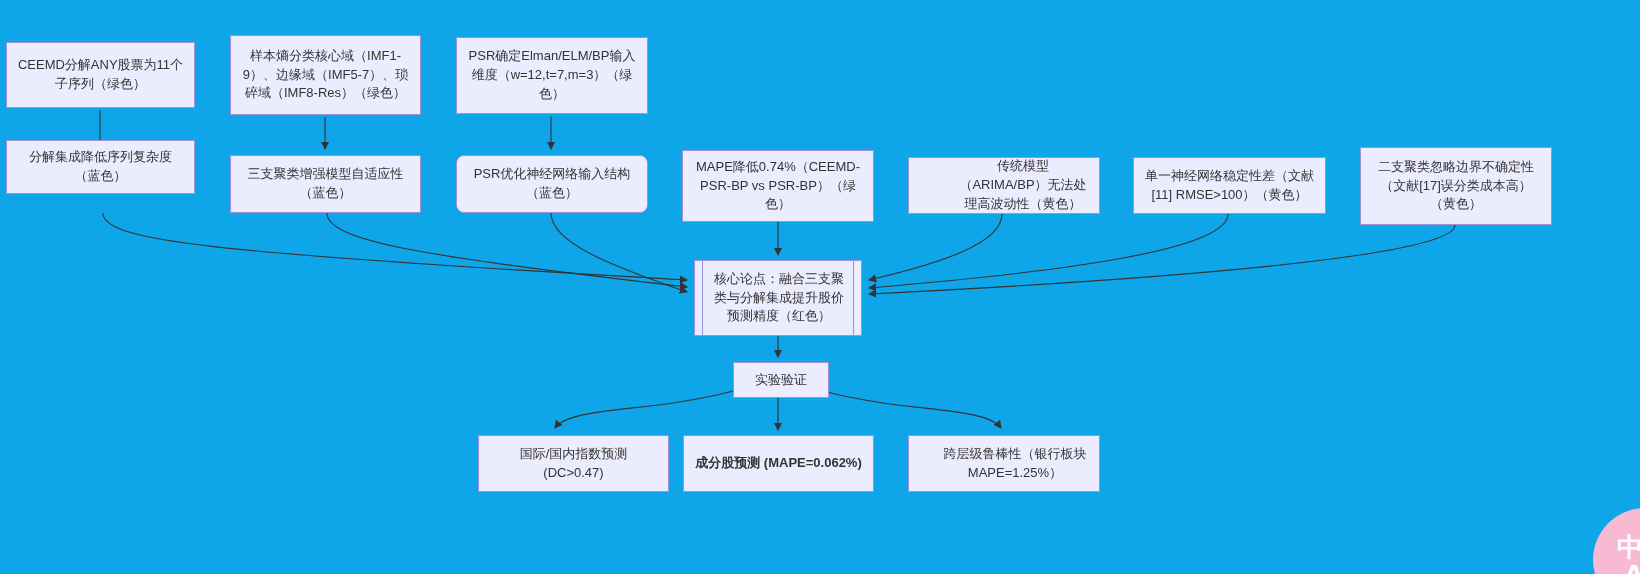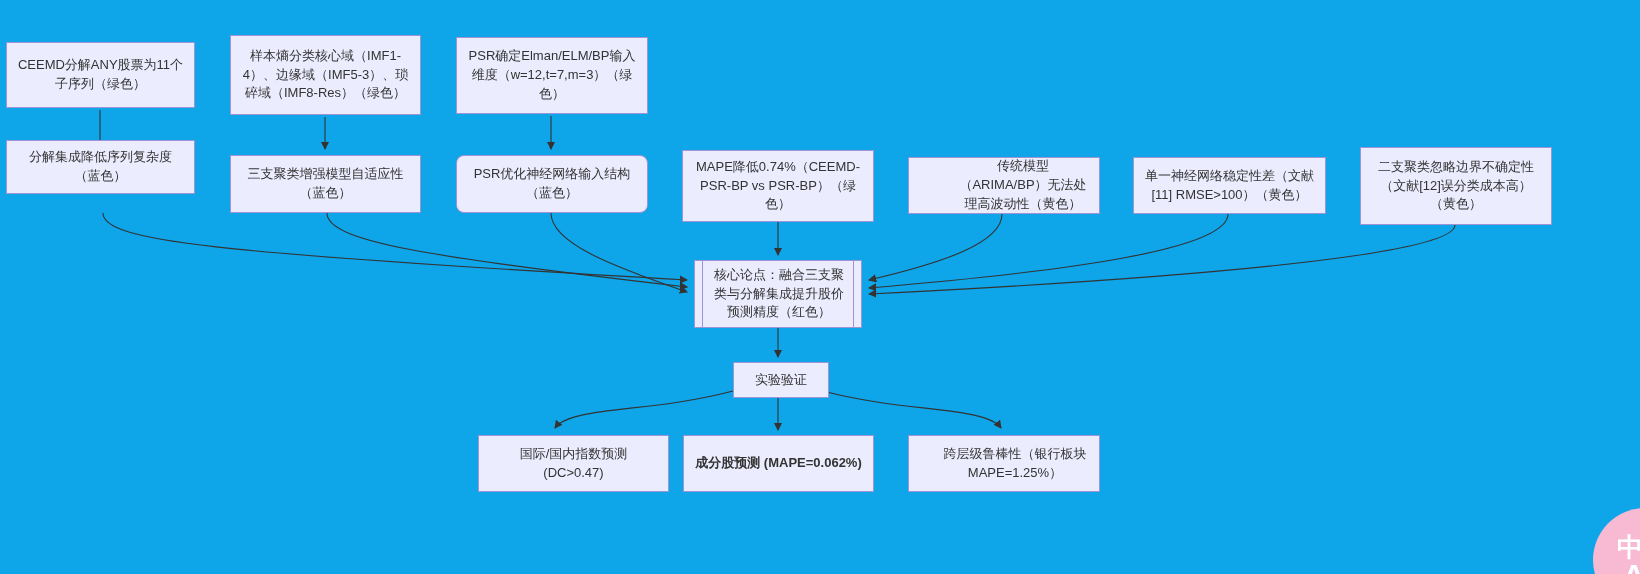--- a/index.html
+++ b/index.html
@@ -91,39 +91,39 @@
       <path d="M778,328 L778,357" marker-end="url(#arrow)"></path>
 
       <path d="M733,391 C650,413 571,406 555,428" marker-end="url(#arrow)"></path>
       <path d="M778,398 L778,430" marker-end="url(#arrow)"></path>
       <path d="M823,391 C906,413 985,406 1001,428" marker-end="url(#arrow)"></path>
     </g>
   </svg>
 
   <div class="node" style="left:6px; top:42px; width:189px; height:66px;">CEEMD分解ANY股票为11个子序列（绿色）</div>
 
-  <div class="node" style="left:230px; top:35px; width:191px; height:80px;">样本熵分类核心域（IMF1-4）、边缘域（IMF5-3）、琐碎域（IMF8-Res）（绿色）</div>
+  <div class="node" style="left:230px; top:35px; width:191px; height:80px;">样本熵分类核心域（IMF1-9）、边缘域（IMF5-7）、琐碎域（IMF8-Res）（绿色）</div>
 
   <div class="node" style="left:456px; top:37px; width:192px; height:77px;">PSR确定Elman/ELM/BP输入维度（w=12,t=7,m=3）（绿色）</div>
 
   <div class="node" style="left:6px; top:140px; width:189px; height:54px;">分解集成降低序列复杂度（蓝色）</div>
 
   <div class="node" style="left:230px; top:155px; width:191px; height:58px;">三支聚类增强模型自适应性（蓝色）</div>
 
   <div class="node" style="left:456px; top:155px; width:192px; height:58px;border-radius:8px;">PSR优化神经网络输入结构（蓝色）</div>
 
   <div class="node" style="left:682px; top:150px; width:192px; height:72px;">MAPE降低0.74%（CEEMD-PSR-BP vs PSR-BP）（绿色）</div>
 
   <div class="node" style="left:908px; top:157px; width:192px; height:57px;padding-left:48px;">传统模型（ARIMA/BP）无法处理高波动性（黄色）</div>
 
   <div class="node" style="left:1133px; top:157px; width:193px; height:57px;">单一神经网络稳定性差（文献[11] RMSE&gt;100）（黄色）</div>
 
-  <div class="node" style="left:1360px; top:147px; width:192px; height:78px;">二支聚类忽略边界不确定性（文献[12]误分类成本高）（黄色）</div>
+  <div class="node" style="left:1360px; top:147px; width:192px; height:78px;">二支聚类忽略边界不确定性（文献[17]误分类成本高）（黄色）</div>
 
-  <div class="node subroutine" style="left:694px; top:260px; width:168px; height:68px;padding-left:18px;">核心论点：融合三支聚类与分解集成提升股价预测精度（红色）</div>
+  <div class="node subroutine" style="left:694px; top:260px; width:168px; height:76px;padding-left:18px;">核心论点：融合三支聚类与分解集成提升股价预测精度（红色）</div>
 
   <div class="node" style="left:733px; top:362px; width:96px; height:36px;">实验验证</div>
 
   <div class="node" style="left:478px; top:435px; width:191px; height:57px;">国际/国内指数预测 (DC&gt;0.47)</div>
 
   <div class="node" style="left:683px; top:435px; width:191px; height:57px;font-weight:bold;">成分股预测 (MAPE=0.062%)</div>
 
   <div class="node" style="left:908px; top:435px; width:192px; height:57px;padding-left:32px;">跨层级鲁棒性（银行板块 MAPE=1.25%）</div>
 
   <div class="badge">

